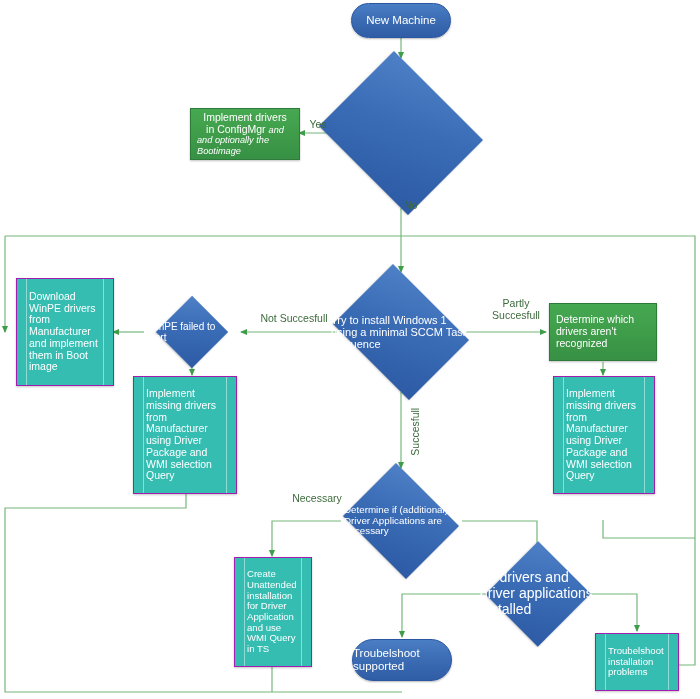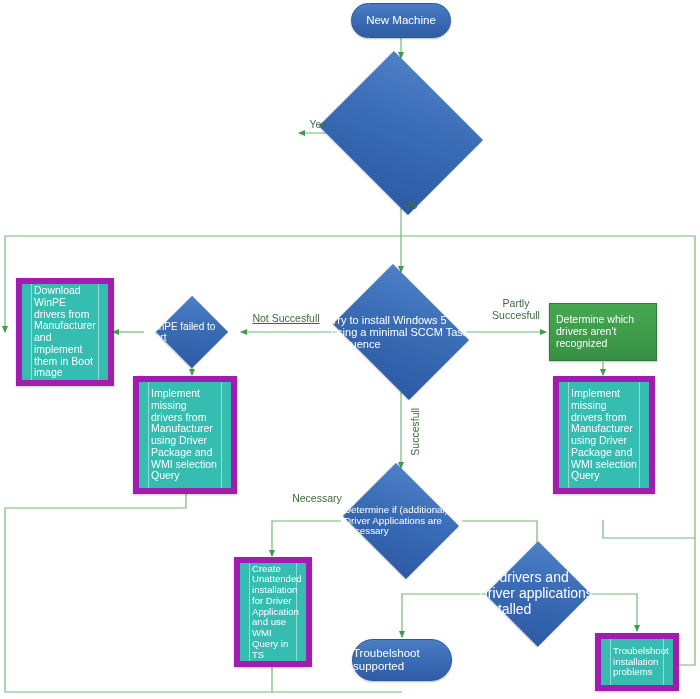--- a/index.html
+++ b/index.html
@@ -63,21 +63,21 @@
   .process-green{
     background:linear-gradient(180deg,#46a851 0%,#3f9d4a 50%,#379044 100%);
     border:1px solid #2e7a3a;
     box-shadow:0 1px 2px rgba(0,0,0,.25);
     font-size:10.5px;
     padding:4px 6px;
   }
   
   .predef{
     background:#35bdb2;
-    border:6px solid #a21caf;
+    border:1px solid #a21caf;
     box-shadow:0 1px 2px rgba(0,0,0,.22);
     font-size:10.5px;
     padding:4px 12px;
   }
   .predef .bar{
     position:absolute;
     top:0;bottom:0;
     width:1px;
     background:#8fdcd6;
     z-index:1;
@@ -157,24 +157,31 @@
   </svg>
 
   <div class="node terminator" style="left:351px; top:3px; width:100px; height:35px;">
     <span>New Machine</span>
   </div>
 
   <div class="node decision" style="left:312px; top:58px; width:178px; height:150px;">
     <div class="dshape"></div>
   </div>
 
+  <div class="node process-green" style="left:190px; top:108px; width:110px; height:52px; flex-direction:column;">
+    <div>Implement drivers</div>
+    <div>
+      <span>in ConfigMgr </span><span class="ital">and</span>
+    </div>
+    <div class="ital">and optionally the Bootimage</div>
+  </div>
 
   <div class="node decision" style="left:325px; top:272px; width:152px; height:120px;">
     <div class="dshape"></div>
-    <div class="dlabel">Try to install Windows 5 using a minimal SCCM Task Sequence</div>
+    <div class="dlabel">Try to install Windows 1 using a minimal SCCM Task Sequence</div>
   </div>
 
   <div class="node decision" style="left:141px; top:305px; width:102px; height:54px;">
     <div class="dshape" style="transform:rotate(45deg) scale(.5,.95);"></div>
     <div class="dlabel" style="font-size:10px;">WinPE failed to start</div>
   </div>
 
   <div class="node predef" style="left:16px; top:278px; width:98px; height:108px;">
     <span class="bar l"></span>
     <span class="bar r"></span>
@@ -220,21 +227,21 @@
   </div>
 
   <div class="node terminator" style="left:352px; top:639px; width:100px; height:42px;">
     <span>Troubelshoot supported</span>
   </div>
 
   <div class="elabel" style="left:303px; top:119px; width:30px;">Yes</div>
 
   <div class="elabel" style="left:404px; top:200px; width:24px; text-align:left;">No</div>
 
-  <div class="elabel" style="left:244px; top:313px; width:84px;text-decoration:underline;">Not Succesfull</div>
+  <div class="elabel" style="left:252px; top:313px; width:84px;">Not Succesfull</div>
 
   <div class="elabel" style="left:482px; top:298px; width:68px;"><span>Partly</span>
 <span>Succesfull</span></div>
 
   <div class="elabel vert" style="left:385px; top:426px; width:62px;">Succesfull</div>
 
   <div class="elabel" style="left:286px; top:493px; width:62px;">Necessary</div>
 
 </div>
 

